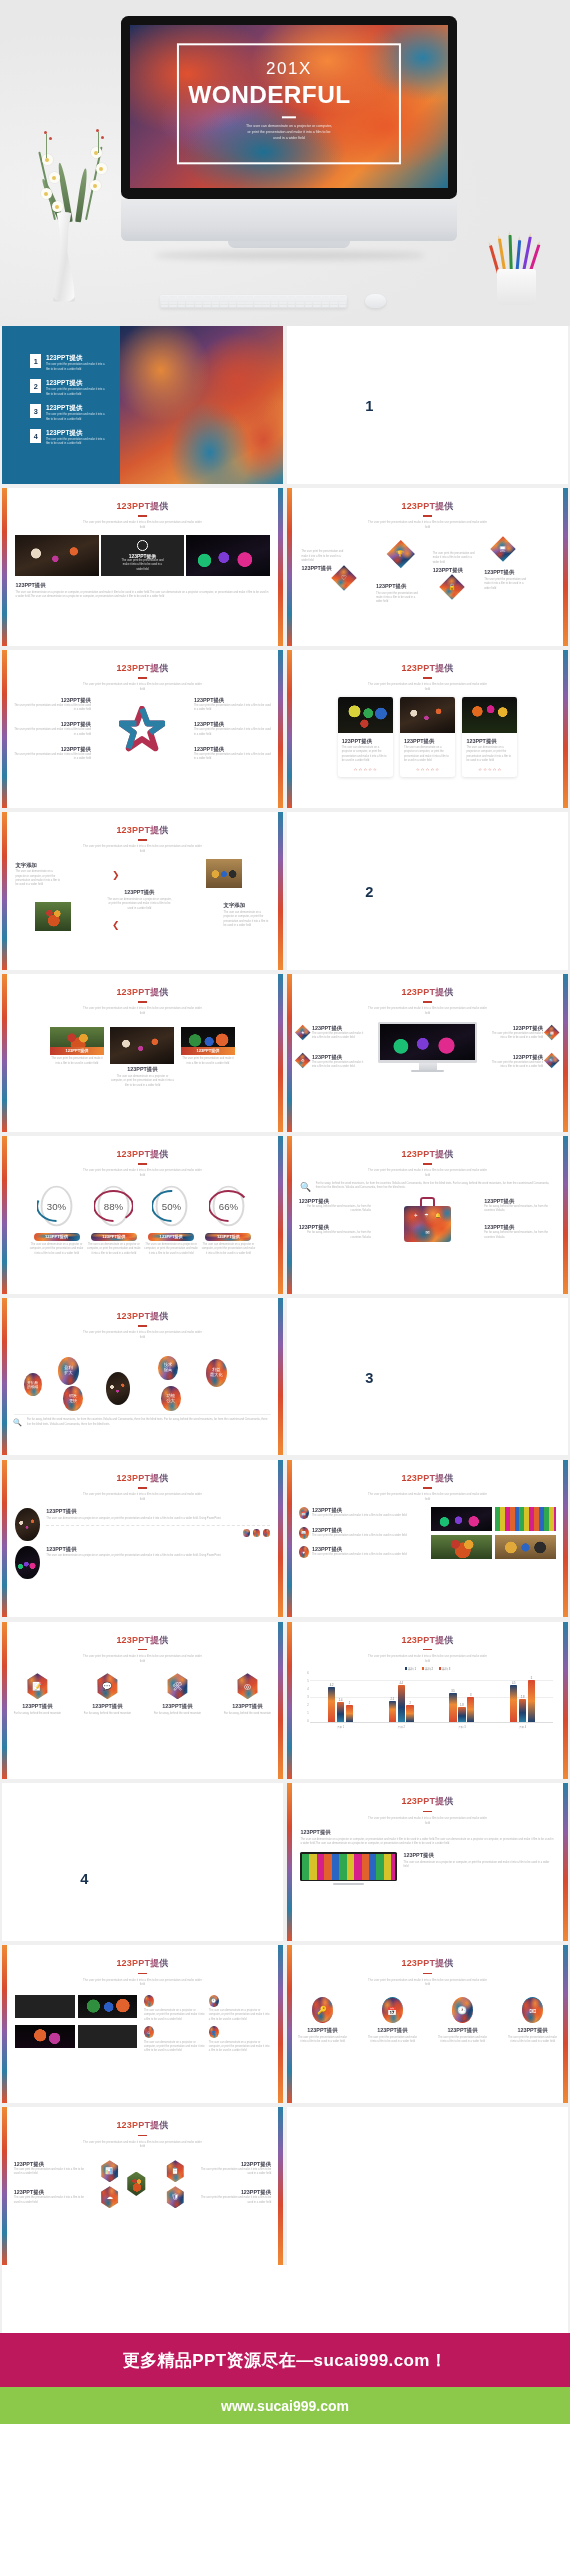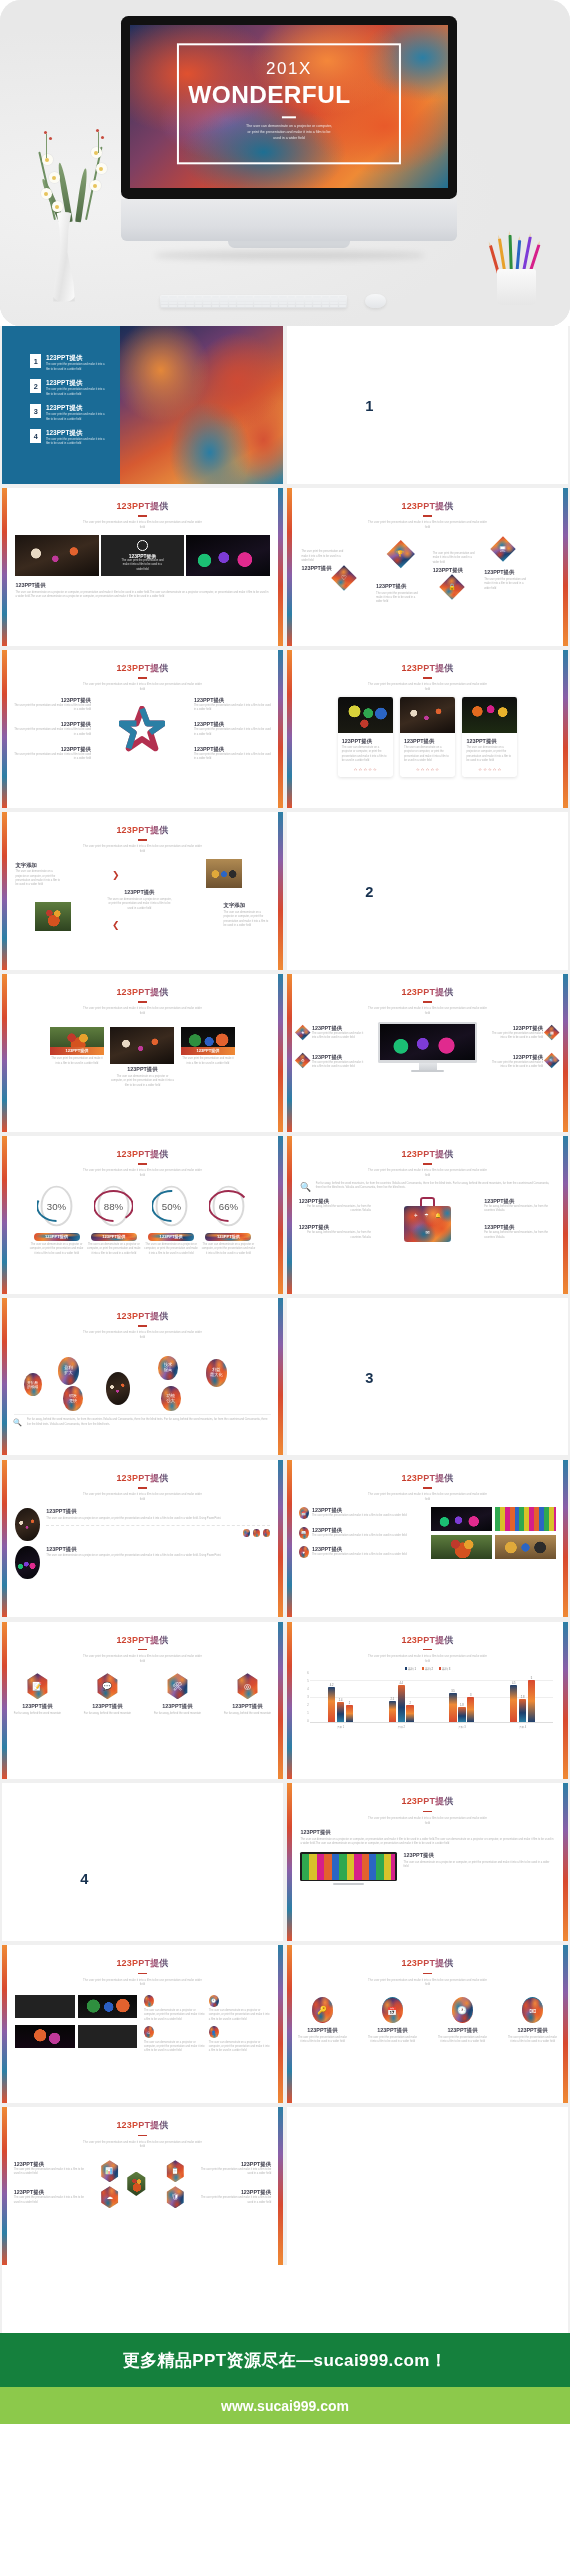--- a/index.html
+++ b/index.html
@@ -10,21 +10,20 @@
     width:570px;
     overflow-x:hidden;
   }
 
   
   .hero {
     position:relative;
     width:570px; height:326px;
     background:#ececec;
     overflow:hidden;
-    border-radius:21px;
   }
   .hero-bg {
     position:absolute; inset:0;
     background:
       radial-gradient(ellipse at 15% 60%, #f2f2f2 0%, #e8e8e8 60%),
       linear-gradient(180deg,#efefef,#e6e6e6);
   }
   
   .vase { position:absolute; left:47px; bottom:24.4px; width:34px; height:90px;
     background:linear-gradient(100deg,#ffffff 20%,#e3e3e3 55%,#fafafa 85%);
@@ -189,21 +188,21 @@
 
   .bar{ width:7.3px; border-radius:0.8px 0.8px 0 0; }
   .bar.s1{ background:linear-gradient(180deg,#1d3f6e,#ef8a35 40%,#d8492f);}
   .bar.s2{ background:linear-gradient(180deg,#e2622e,#1d3f6e 60%,#2b7fa5);}
   .bar.s3{ background:linear-gradient(180deg,#d8492f,#ef8a35 50%,#1d3f6e);}
 
   .thanks-box{ border:1.6px solid #fff; padding:13px 21px 16.3px; text-align:center;}
   .thanks-box .tw{ color:#fff; font-size:19.6px; font-weight:700; letter-spacing:0.8px; white-space:nowrap;}
 
   
-  .banner-teal{ background:#15803d; color:#fff; text-align:center;
+  .banner-teal{ background:#be185d; color:#fff; text-align:center;
     font-size:17px; font-weight:700; padding:15.5px 0; letter-spacing:0.4px;}
   .banner-green{ background:#8cc94b; color:#fff; text-align:center;
     font-size:14px; font-weight:700; padding:10.6px 0;}
   .tail{ height:68px; background:#fff; border-left:2.4px solid #f0f0f0; border-right:2.4px solid #f0f0f0;}
 </style>
 </head>
 <body>
 
 <div class="hero">
   <div class="hero-bg"></div>

